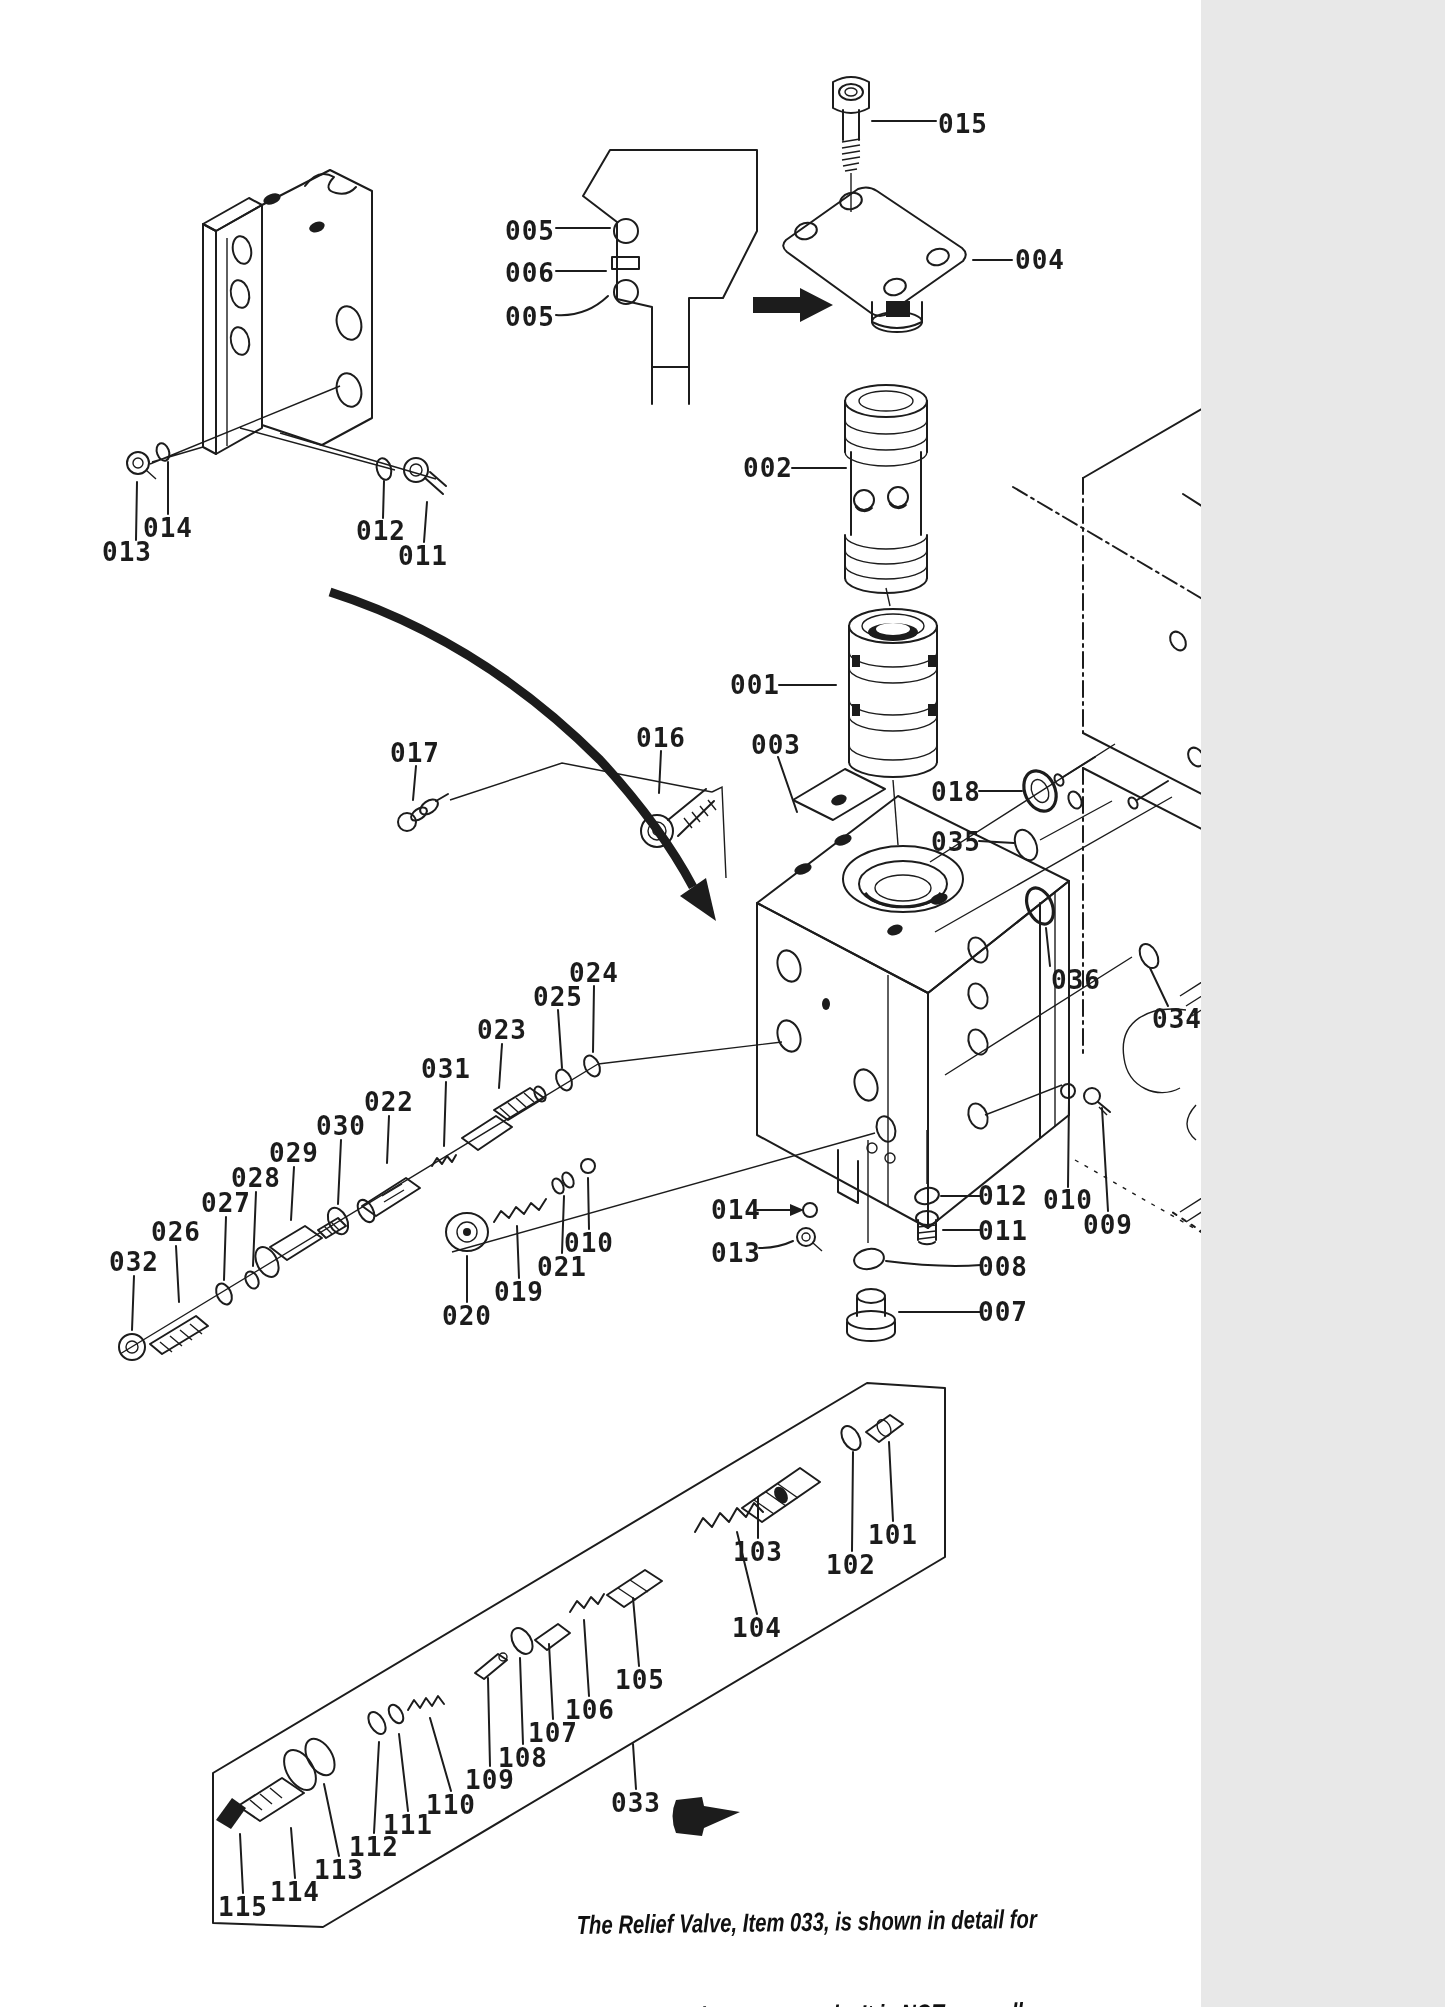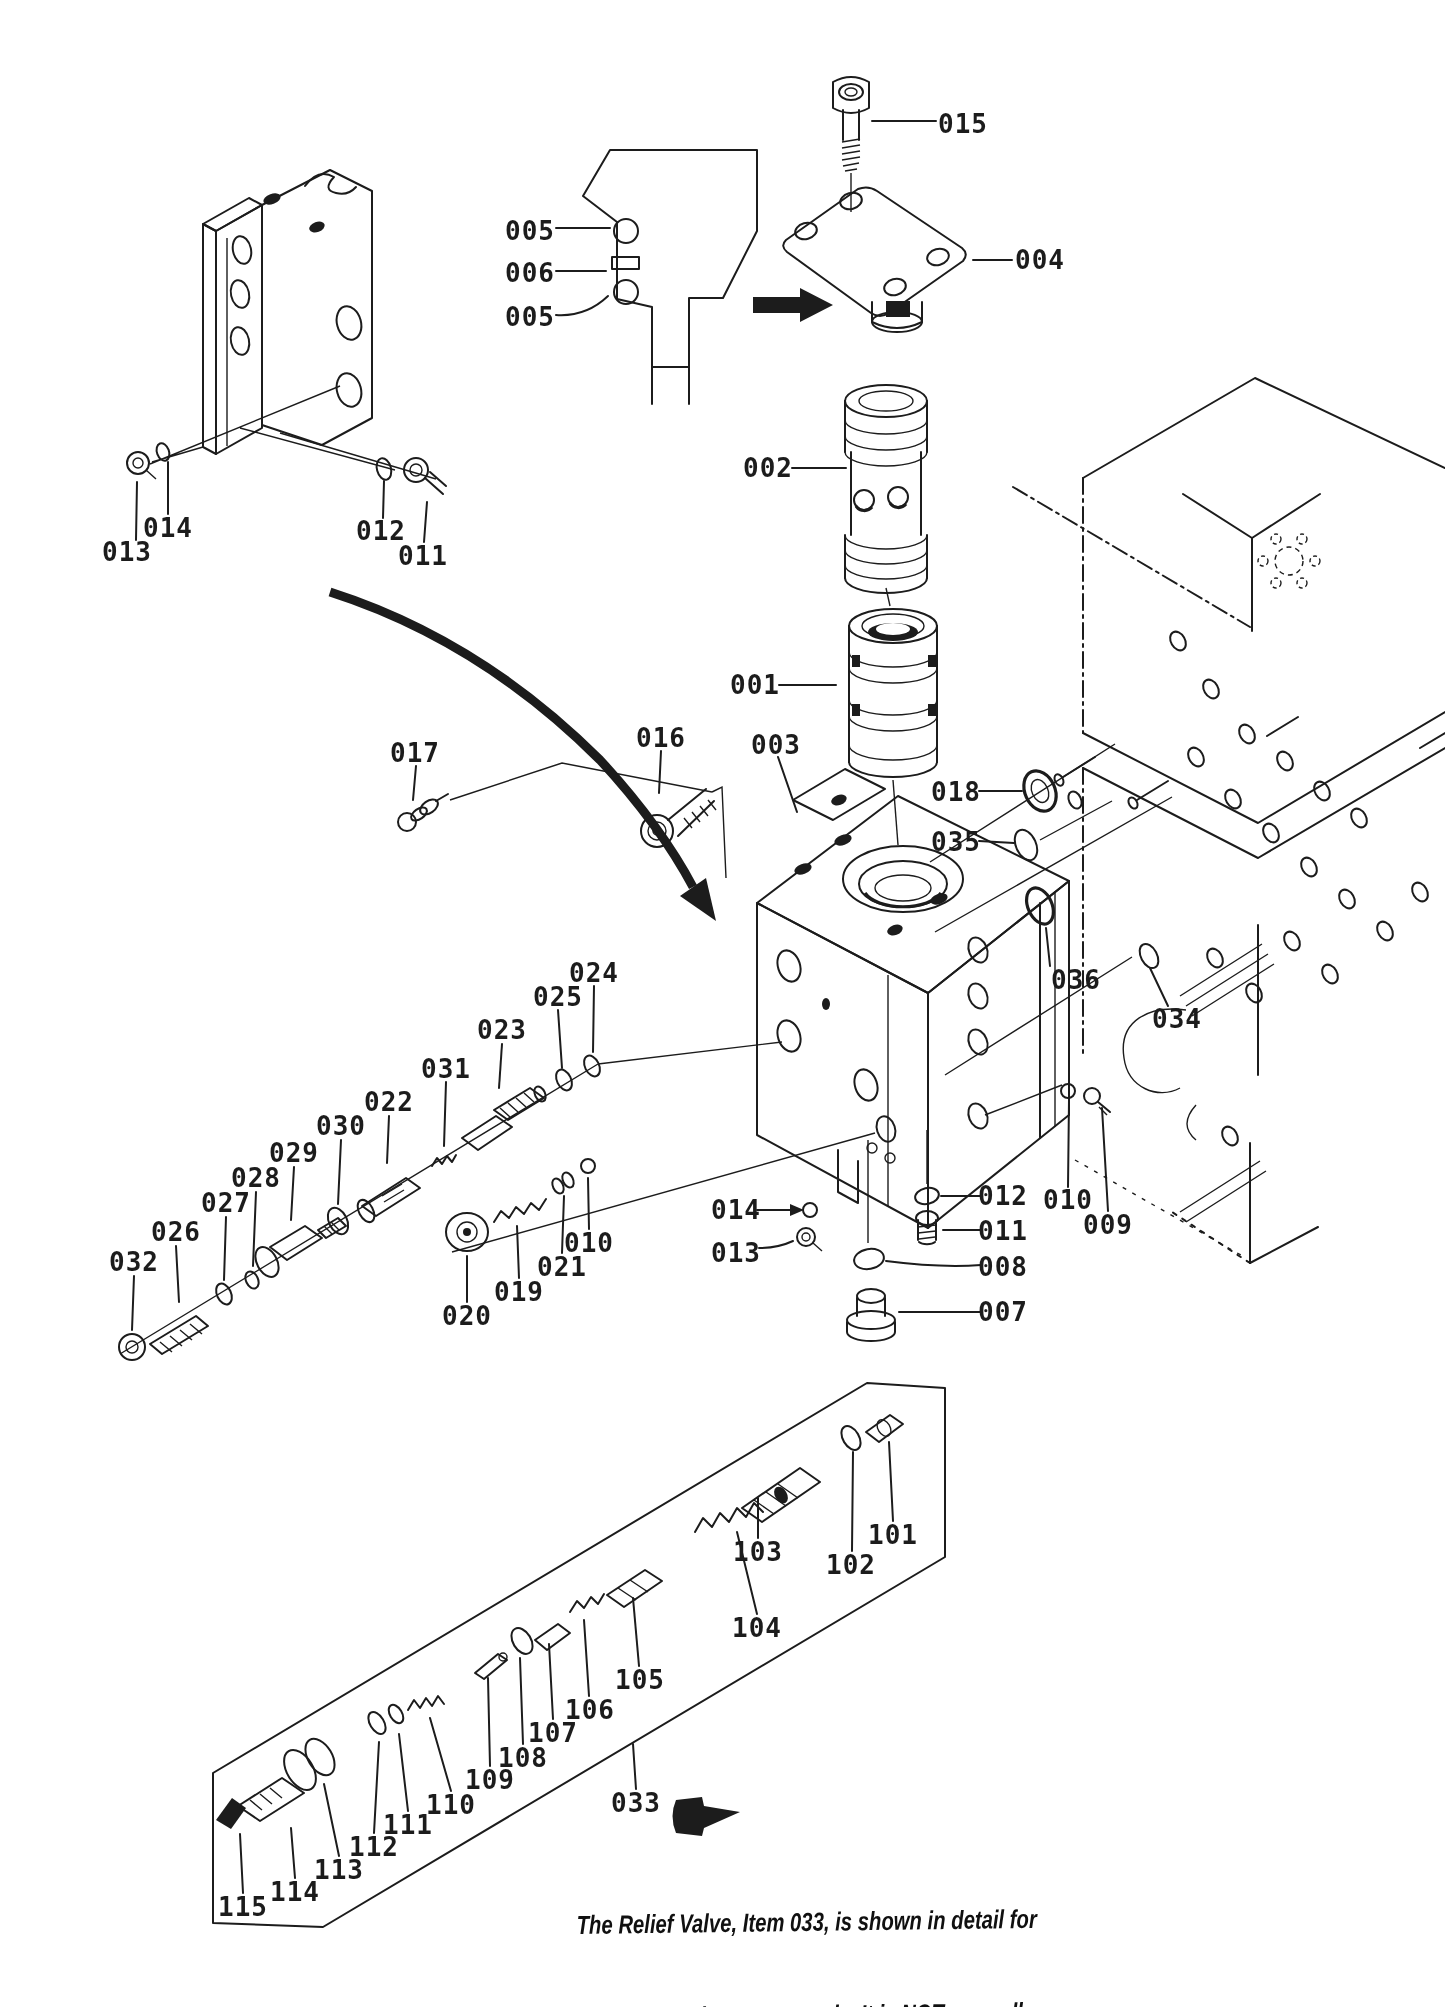--- a/index.html
+++ b/index.html
@@ -1,16 +1,16 @@
 <!DOCTYPE html>
 <html><head>
 <meta charset="utf-8">
 <style>
   html,body{margin:0;padding:0;background:#e8e8e8;}
-  #page{position:relative;width:1445px;height:2007px;background:#ffffff;overflow:hidden;
+  #page{position:relative;width:1201px;height:2007px;background:#ffffff;overflow:hidden;
         font-family:"Liberation Sans", sans-serif;}
   svg{position:absolute;left:0;top:0;}
   svg *{vector-effect:none;}
   .ln{stroke:#1c1c1c;stroke-width:2;fill:none;stroke-linecap:round;stroke-linejoin:round;}
   .thin{stroke:#1c1c1c;stroke-width:1.4;fill:none;}
   .thick{stroke:#1c1c1c;stroke-width:3.2;fill:none;}
   .fill{fill:#1c1c1c;stroke:none;}
   .lbl{font:bold 26px "DejaVu Sans Mono", monospace;letter-spacing:1px;fill:#1c1c1c;}
   .dashdot{stroke-dasharray:16 5 3 5;}
   .dash{stroke-dasharray:4 7;}

